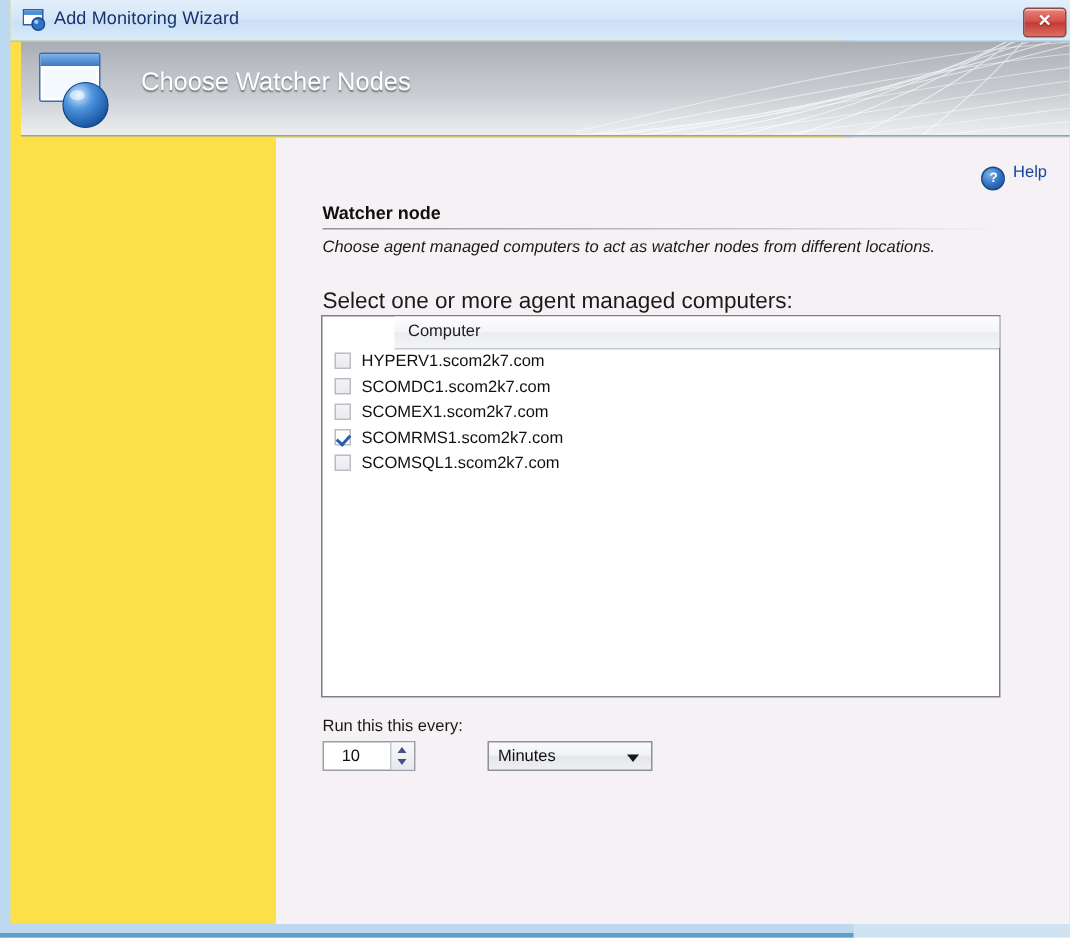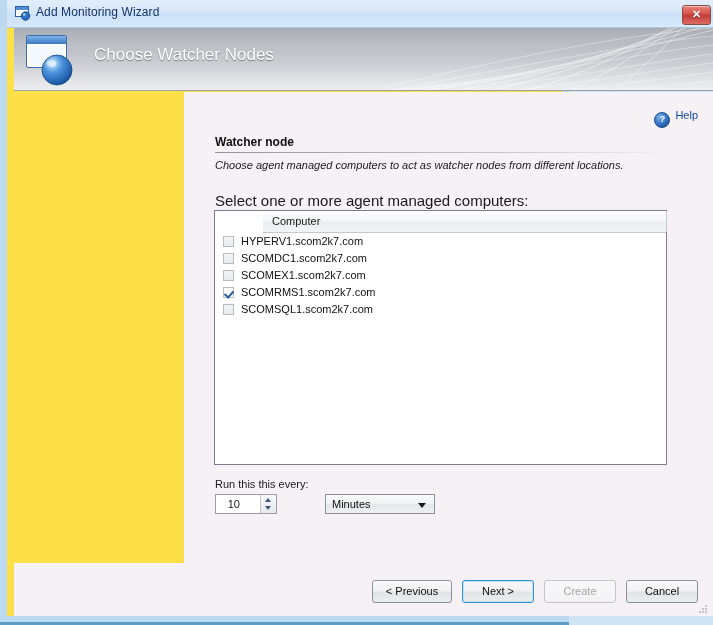--- a/index.html
+++ b/index.html
@@ -371,30 +371,14 @@
         <div></div>
       </div>
     </div>
 
     <div id="unitsel">
       <span class="txt">Minutes</span>
       <span class="arw"></span>
     </div>
   </div>
 
-  <div id="footer">
-    <div class="btn" id="btn-prev">&lt; Previous</div>
-    <div class="btn def" id="btn-next">Next &gt;</div>
-    <div class="btn dis" id="btn-create">Create</div>
-    <div class="btn" id="btn-cancel">Cancel</div>
-    <svg id="gripper" viewBox="0 0 12 12">
-      <g fill="#9aa0a8">
-        <rect x="9" y="3" width="2" height="2"></rect>
-        <rect x="6" y="6" width="2" height="2"></rect>
-          <rect x="9" y="6" width="2" height="2"></rect>
-        <rect x="3" y="9" width="2" height="2"></rect>
-          <rect x="6" y="9" width="2" height="2"></rect>
-          <rect x="9" y="9" width="2" height="2"></rect>
-      </g>
-    </svg>
-  </div>
 
 </div>
 
 </body></html>

